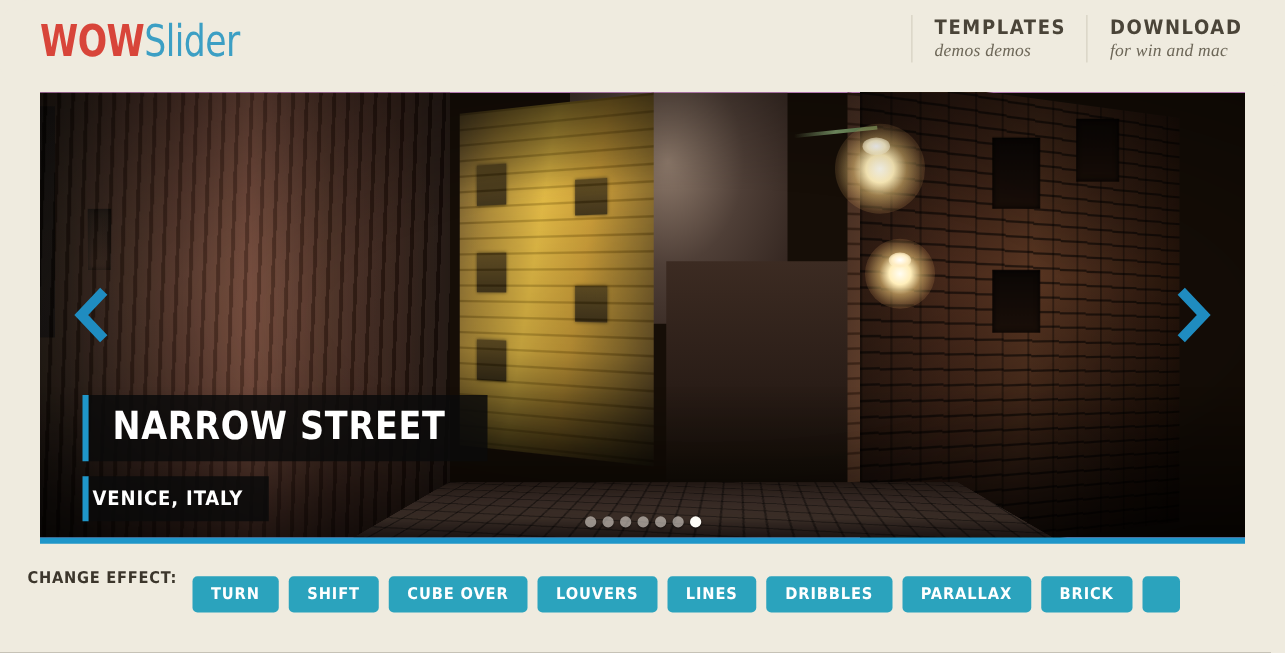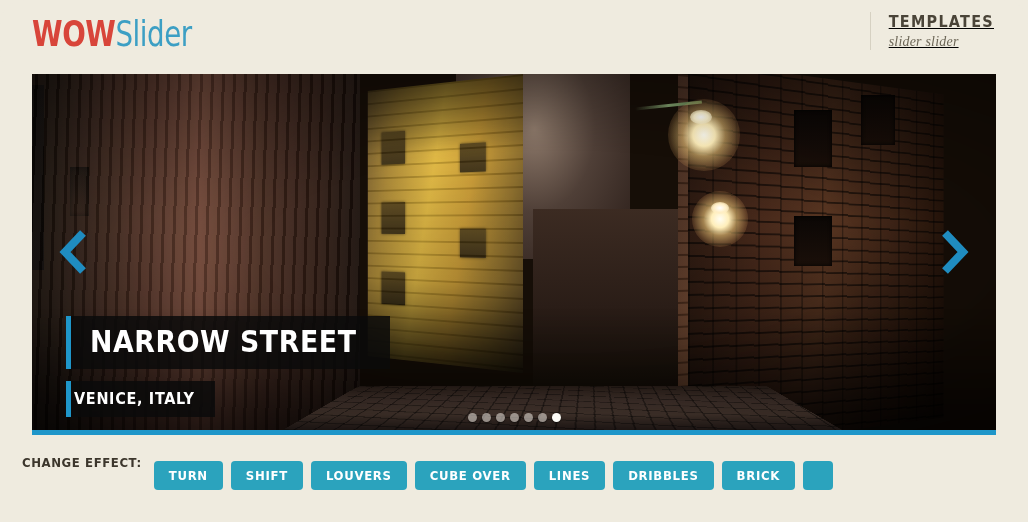--- a/index.html
+++ b/index.html
@@ -29,21 +29,21 @@
     letter-spacing: -0.5px;
     white-space: nowrap;
     transform: scaleX(0.88);
     transform-origin: left center;
   }
   #logo .wow { color: #d8453a; }
   #logo .slider { color: #3c9fc4; font-weight: normal; }
 
   #nav {
     position: absolute; right: 18px; top: 12px;
-    display: flex; align-items: stretch; text-decoration: underline;
+    display: flex; align-items: stretch;
   }
   .nav-item {
     padding: 0 16px 0 18px;
     border-left: 1px solid #d6d1c2;
     cursor: pointer;
   }
   .nav-title {
     font-family: "DejaVu Sans Condensed", "Liberation Sans Narrow", "Liberation Sans", sans-serif;
     font-size: 16px; font-weight: bold;
     letter-spacing: 1.3px;
@@ -309,21 +309,25 @@
 <div id="page">
 
   <div id="header">
     <div id="logo">
       <span class="wow">WOW</span><span class="slider">Slider</span>
     </div>
 
     <div id="nav">
       <div class="nav-item">
         <div class="nav-title">TEMPLATES</div>
-        <div class="nav-sub">slider slider</div>
+        <div class="nav-sub">demos demos</div>
+      </div>
+      <div class="nav-item">
+        <div class="nav-title">DOWNLOAD</div>
+        <div class="nav-sub">for win and mac</div>
       </div>
     </div>
   </div>
 
   <div id="slider">
 
     <div id="slide-photo">
       <div class="sky"></div>
       <div class="roof"></div>
       <div class="far-wall"></div>
@@ -405,31 +409,34 @@
   <div id="effects-bar">
     <div id="effects-label">CHANGE EFFECT:</div>
     <div id="effect-buttons">
         <button class="effect-btn">
           <span>TURN</span>
         </button>
         <button class="effect-btn">
           <span>SHIFT</span>
         </button>
         <button class="effect-btn">
+          <span>CUBE OVER</span>
+        </button>
+        <button class="effect-btn">
           <span>LOUVERS</span>
         </button>
         <button class="effect-btn">
-          <span>CUBE OVER</span>
-        </button>
-        <button class="effect-btn">
           <span>LINES</span>
         </button>
         <button class="effect-btn">
           <span>DRIBBLES</span>
         </button>
         <button class="effect-btn">
+          <span>PARALLAX</span>
+        </button>
+        <button class="effect-btn">
           <span>BRICK</span>
         </button>
         <button class="effect-btn"></button>
       </div>
   </div>
 
 </div>
 
 </body></html>

